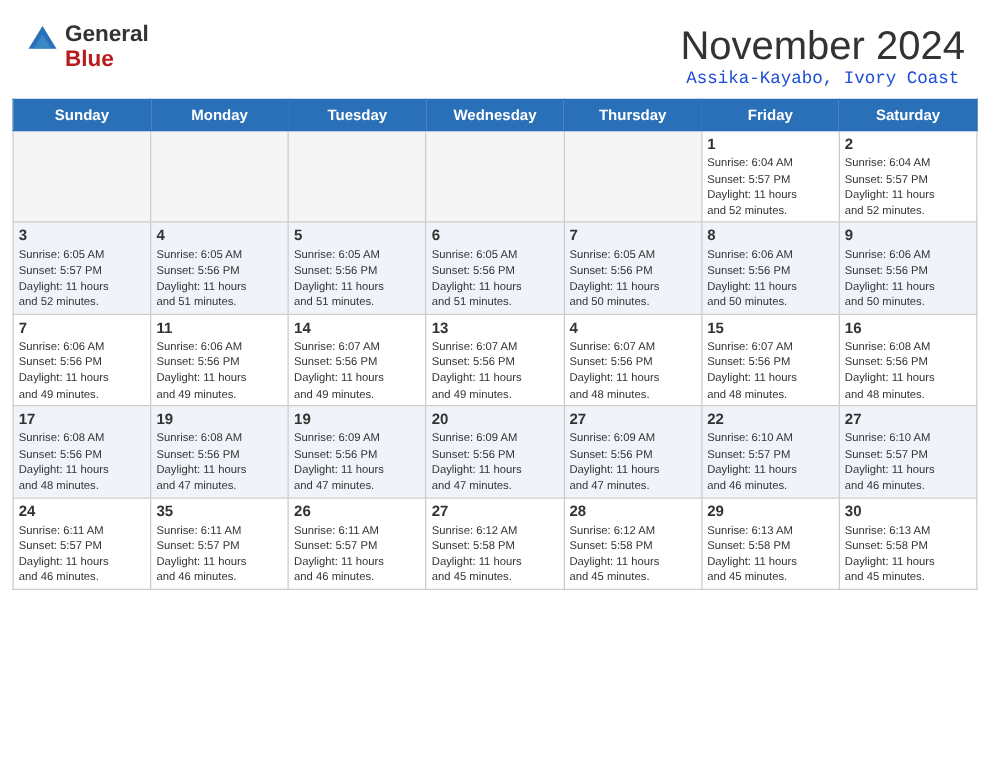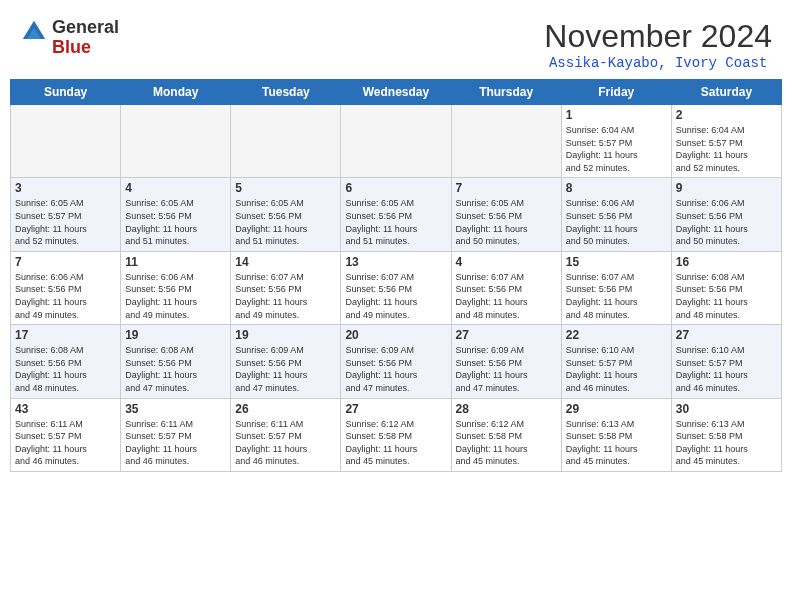--- a/index.html
+++ b/index.html
@@ -289,21 +289,21 @@
         <td>
           <span class="day-number">27</span>
           <div class="day-info" style="white-space: pre-line;">Sunrise: 6:10 AM
 Sunset: 5:57 PM
 Daylight: 11 hours
 and 46 minutes.</div>
         </td>
       </tr>
       <tr>
         <td>
-          <span class="day-number">43</span>
+          <span class="day-number">24</span>
           <div class="day-info" style="white-space: pre-line;">Sunrise: 6:11 AM
 Sunset: 5:57 PM
 Daylight: 11 hours
 and 46 minutes.</div>
         </td>
         <td>
           <span class="day-number">35</span>
           <div class="day-info" style="white-space: pre-line;">Sunrise: 6:11 AM
 Sunset: 5:57 PM
 Daylight: 11 hours

